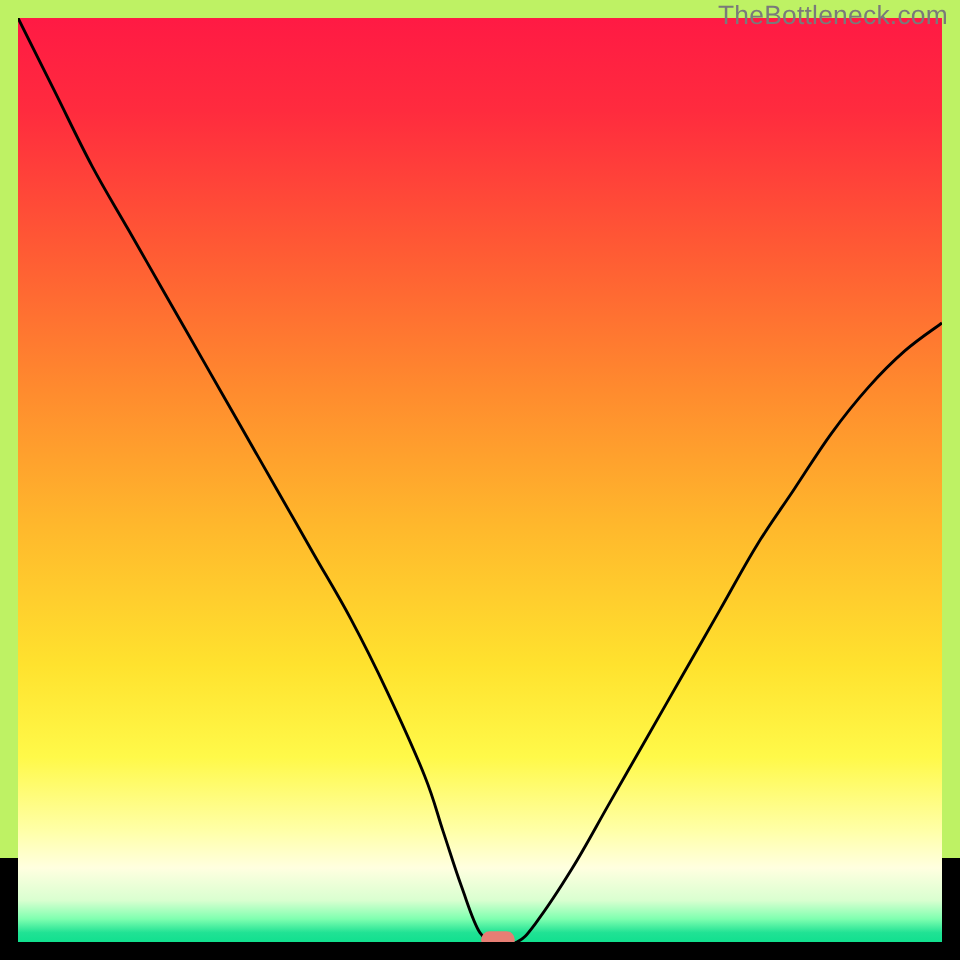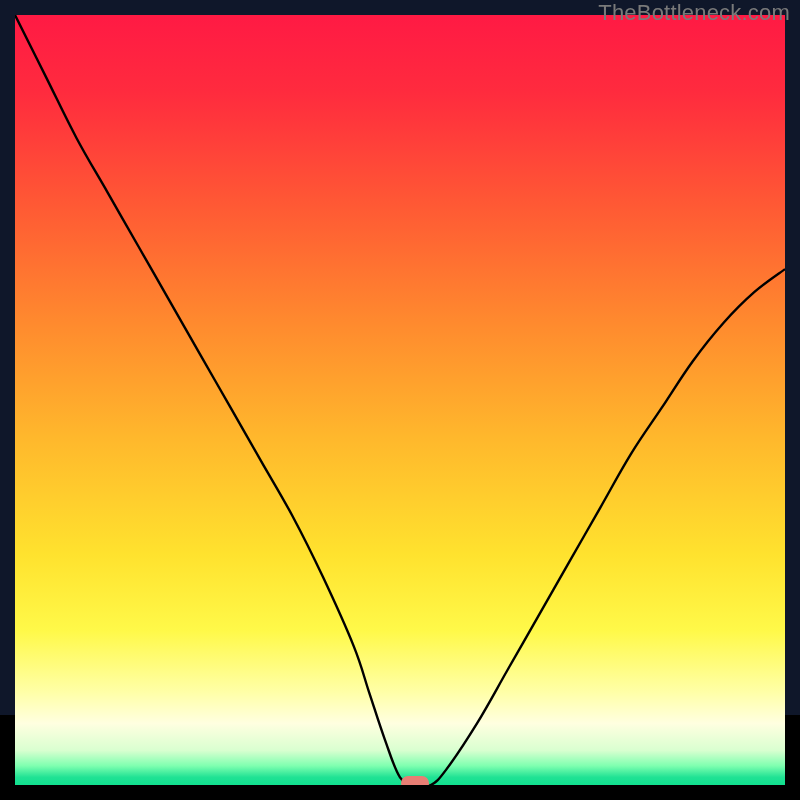--- a/index.html
+++ b/index.html
@@ -8,21 +8,21 @@
     width: 800px;
     height: 800px;
     background: #000;
     font-family: Arial, Helvetica, sans-serif;
     overflow: hidden;
   }
   .frame {
     position: relative;
     width: 800px;
     height: 715px;
-    background: #0f172a;
+    background: #bef264;
   }
   .plot-area {
     position: absolute;
     left: 15px;
     top: 15px;
     width: 770px;
     height: 770px;
     overflow: hidden;
   }
   .plot-area svg {

